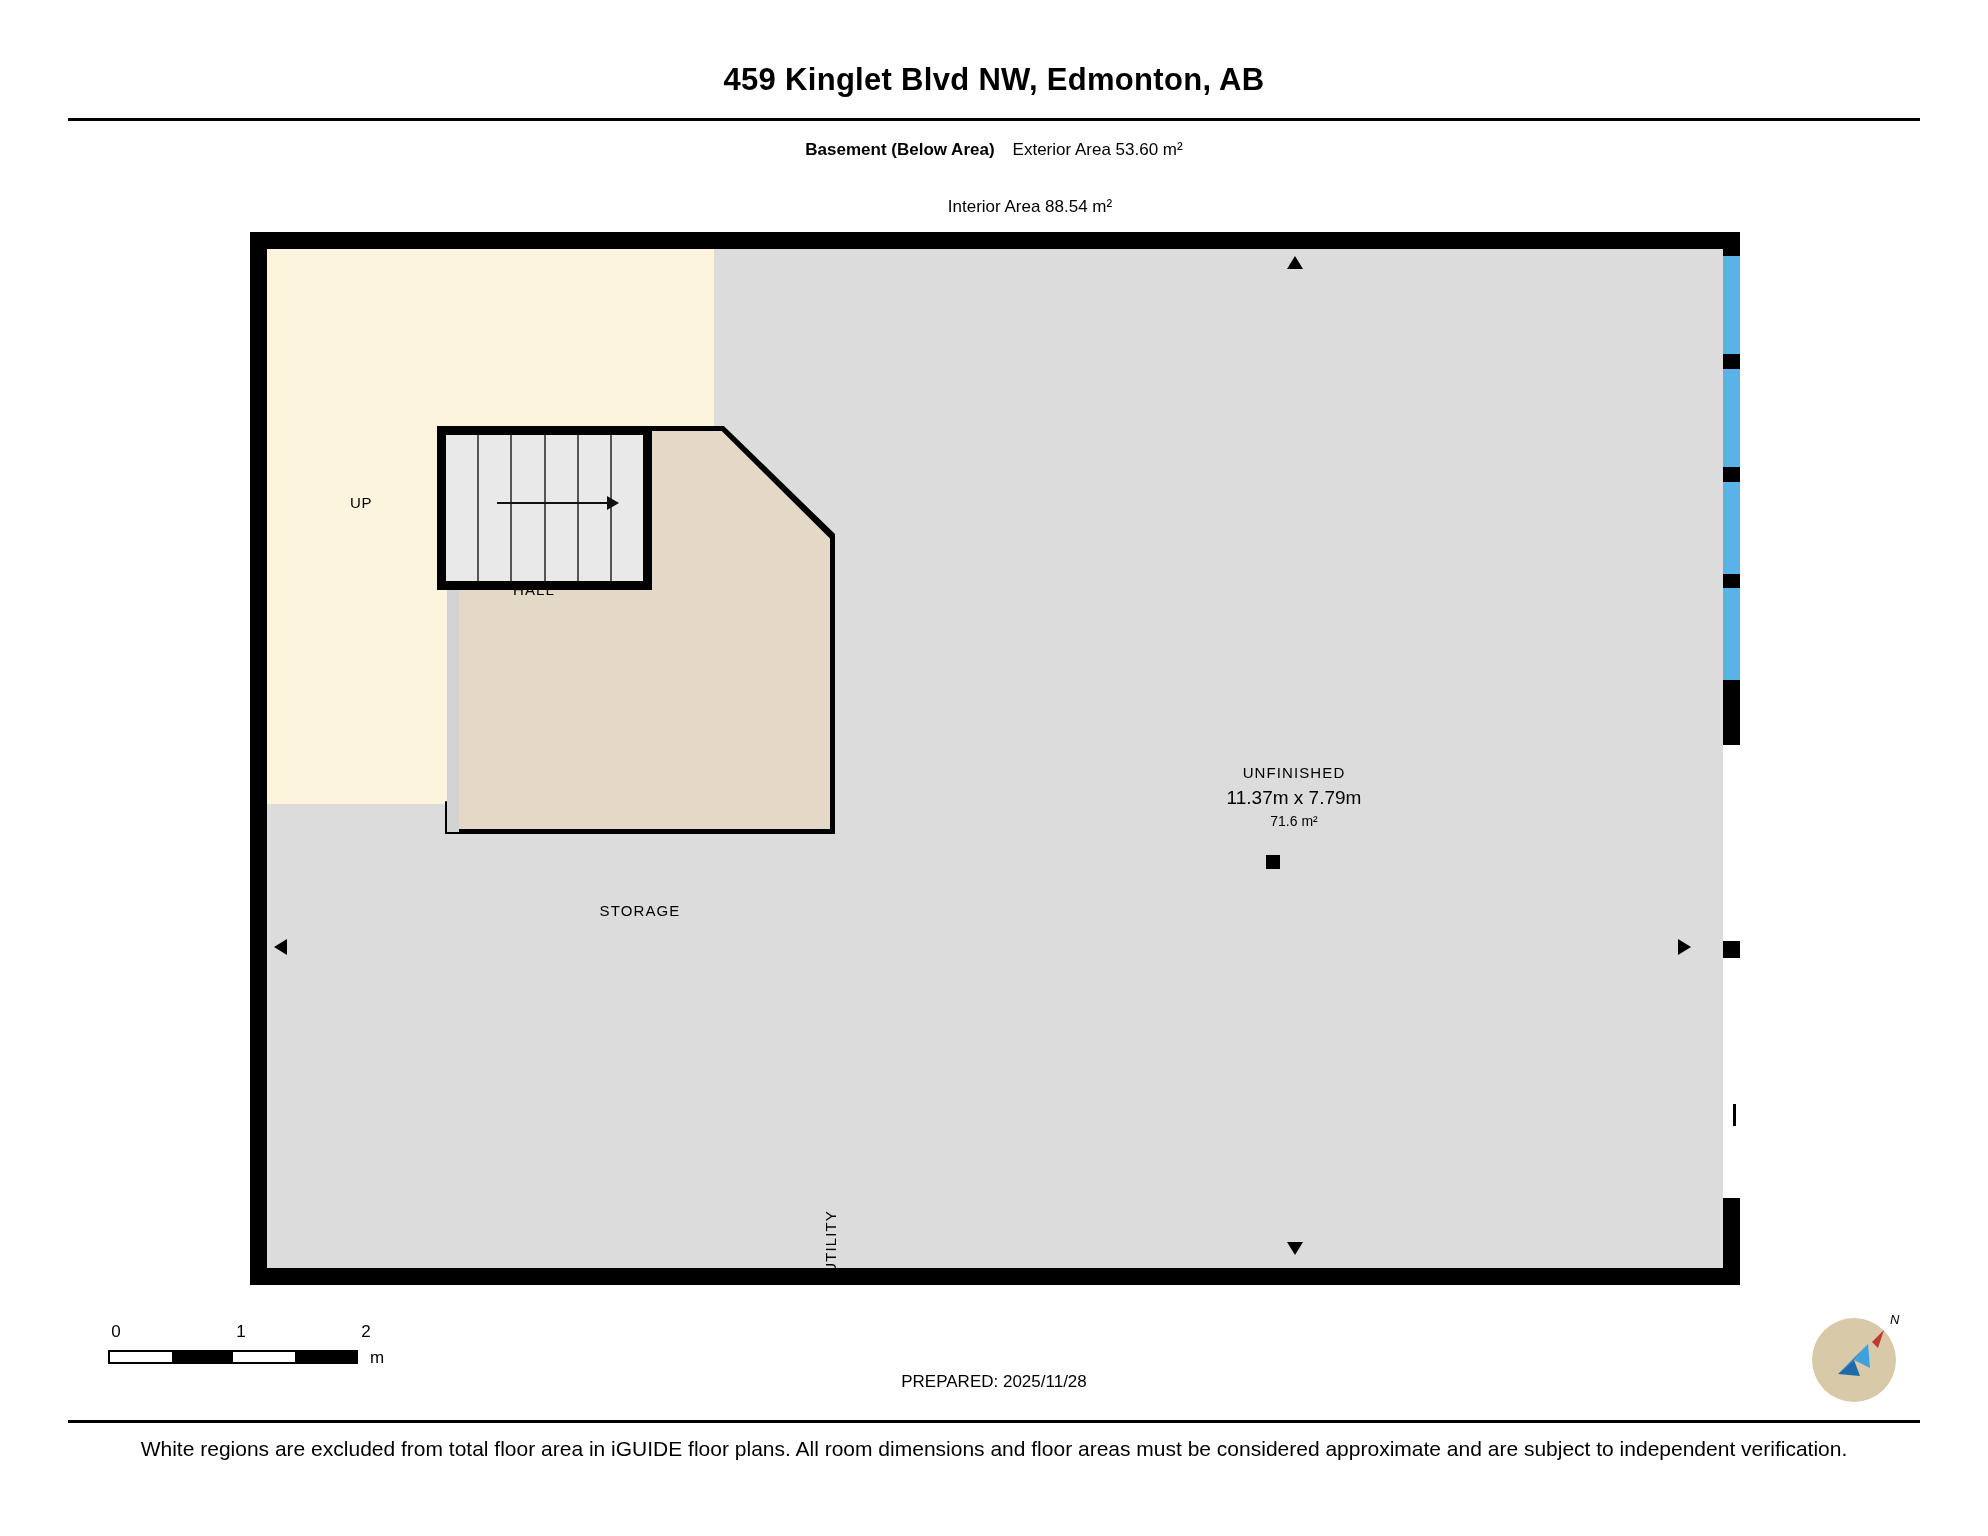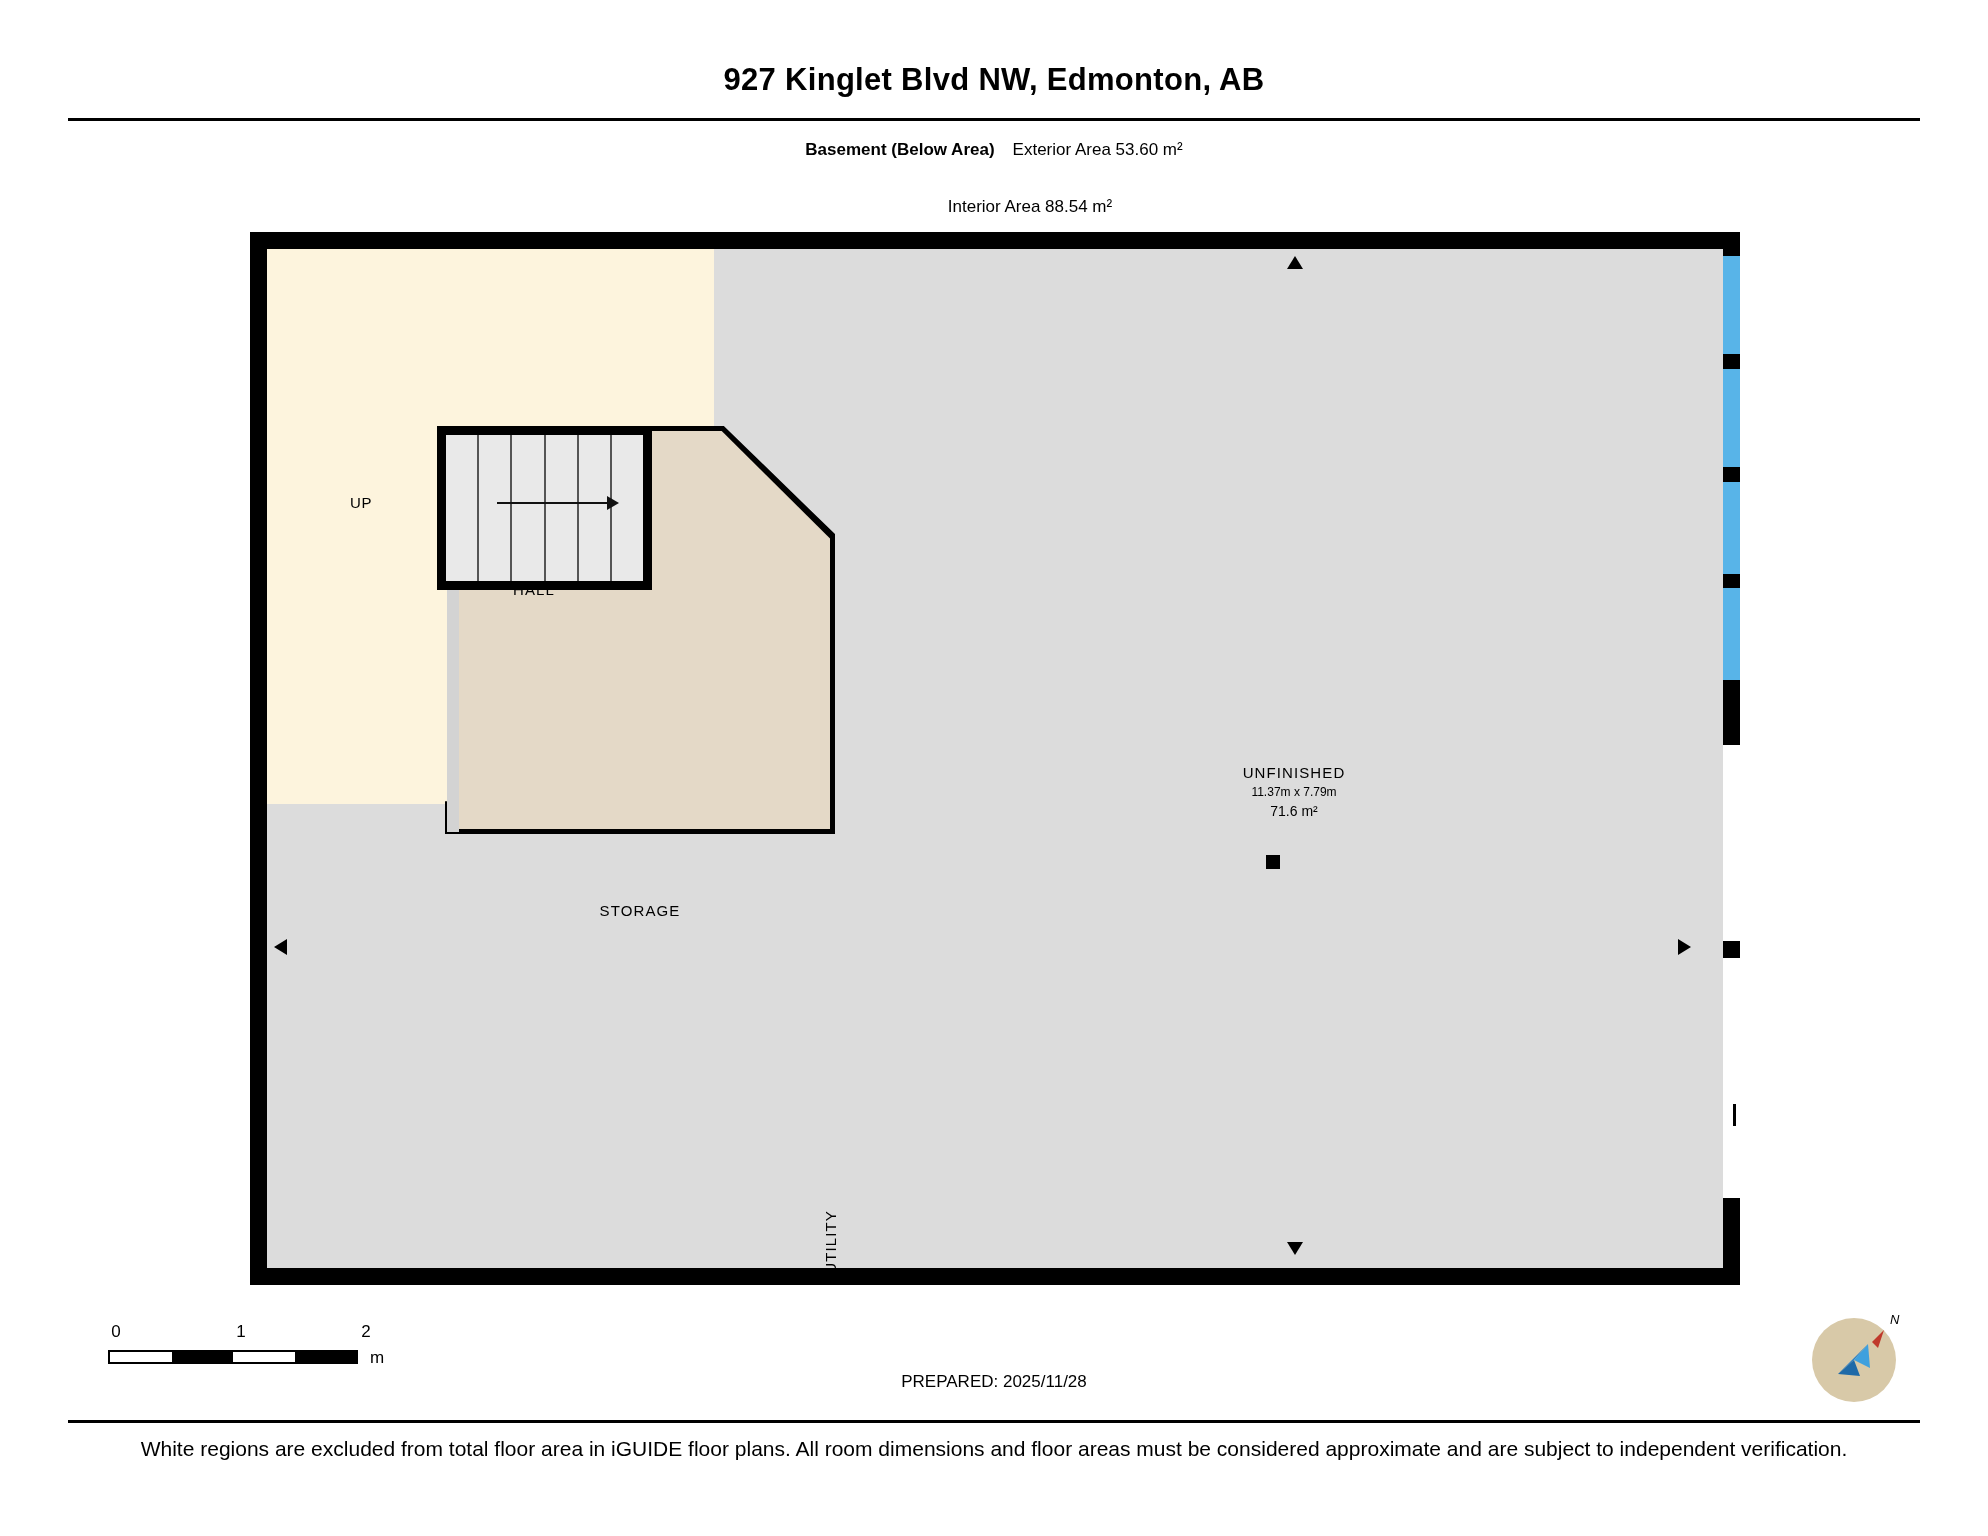--- a/index.html
+++ b/index.html
@@ -184,21 +184,21 @@
     position: absolute;
     left: 1044px;
     top: 530px;
     transform: translateX(-50%);
     text-align: center;
     font-size: 15px;
     line-height: 1.45;
     white-space: nowrap;
   }
   .unfinished-name { letter-spacing: 1.1px; }
-  .unfinished-dims { font-size: 12px; }
+  .unfinished-dims { font-size: 19px; }
   .unfinished-area { font-size: 14px; }
 
   
   .window {
     position: absolute;
     right: 0;
     width: 17px;
     background: #58b4e8;
   }
   .w1 { top: 24px; height: 98px; }
@@ -346,21 +346,21 @@
     left: 0;
     top: 1437px;
     width: 100%;
     text-align: center;
     font-size: 21px;
   }
 </style>
 </head>
 <body>
 
-<div class="page-title">927 Kinglet Blvd NW, Edmonton, AB</div>
+<div class="page-title">459 Kinglet Blvd NW, Edmonton, AB</div>
 <div class="title-rule"></div>
 
 <div class="area-block">
   <div class="area-line1">
     <span class="area-label">Basement (Below Area)</span><span>Exterior Area 53.60 m²</span>
   </div>
   <div class="area-line2">
     <span>Interior Area 88.54 m²</span>
   </div>
 </div>

